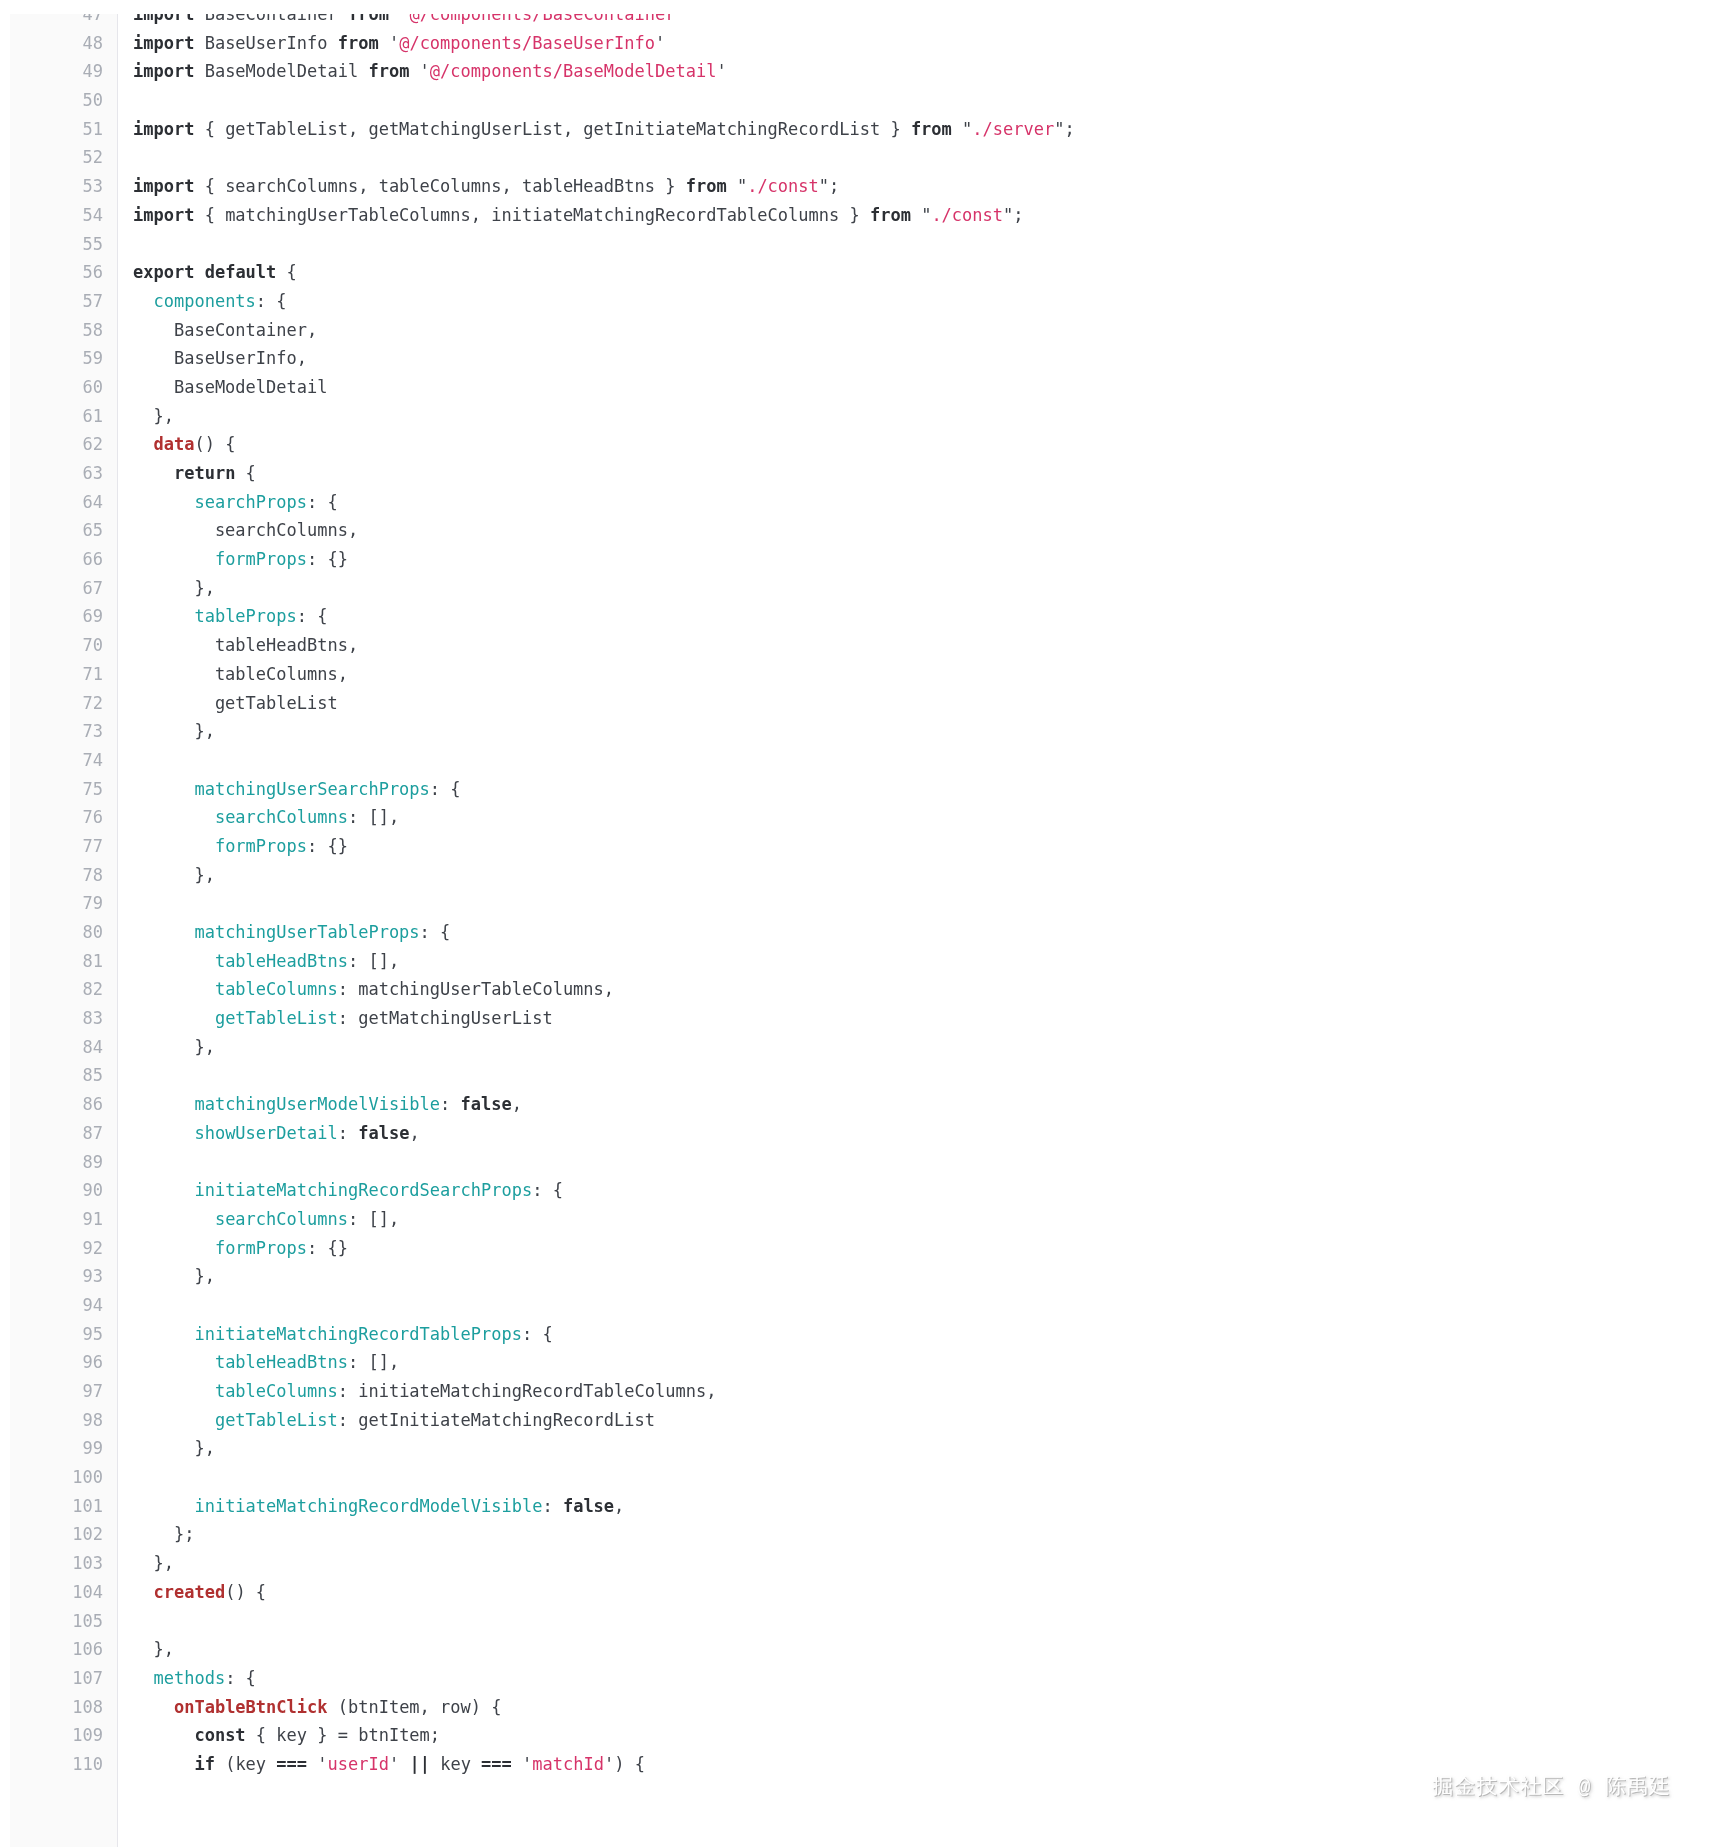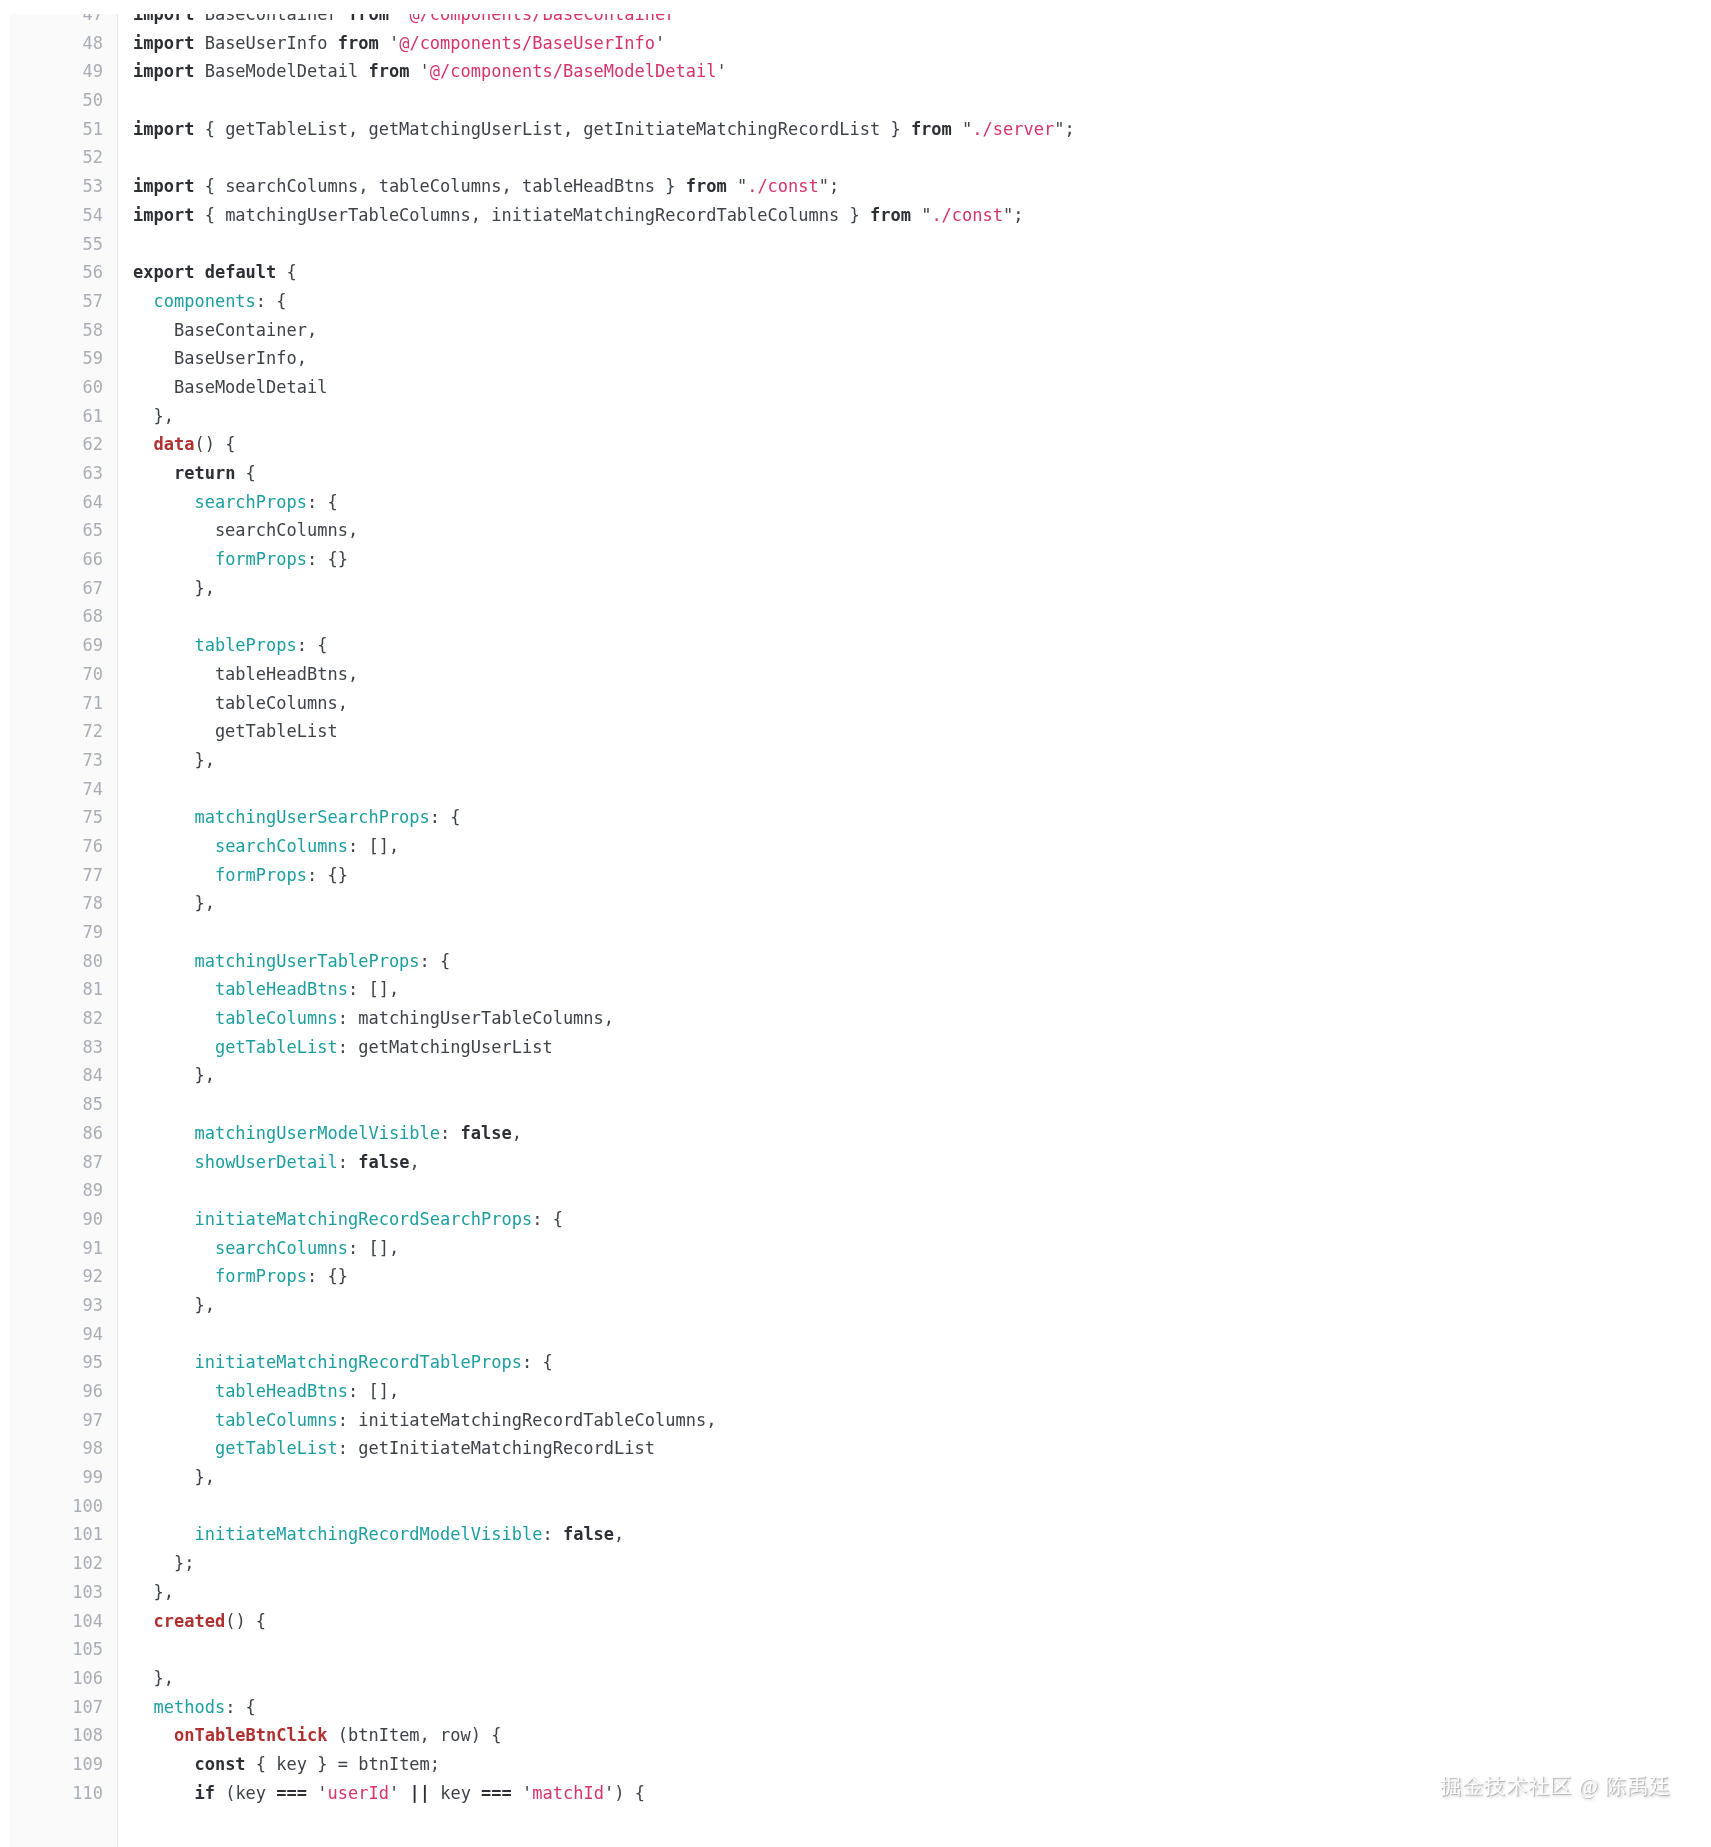--- a/index.html
+++ b/index.html
@@ -41,21 +41,21 @@
   .c-p{ color:var(--plain,#3e4249); }
   .c-k{ color:var(--keyword,#2c2f34); font-weight:bold;margin-top:20px; }
   .c-a{ color:var(--property,#1c9e9e); }
   .c-s{ color:var(--string,#d63369);text-align:right; }
   .c-f{ color:var(--function,#b03030); font-weight:bold;margin-top:16px; }
   .filler{ height:80px; }
   .watermark{
     position:absolute;
     top:1772px;
     right:40px;
-    font-family:Liberation Serif, serif;
+    font-family:Liberation Mono, monospace;
     font-size:21px;
     color:#ffffff;
     text-shadow:1px 1px 0 #b9b9b9, 2px 2px 3px rgba(150,150,150,0.55);
     letter-spacing:1px;
     white-space:nowrap;
   }
 </style>
 </head>
 <body>
 
@@ -74,21 +74,20 @@
     <div class="line"><span class="gutter-cell">58</span><span class="code-cell"><span class="c-p">    BaseContainer,</span></span></div>
     <div class="line"><span class="gutter-cell">59</span><span class="code-cell"><span class="c-p">    BaseUserInfo,</span></span></div>
     <div class="line"><span class="gutter-cell">60</span><span class="code-cell"><span class="c-p">    BaseModelDetail</span></span></div>
     <div class="line"><span class="gutter-cell">61</span><span class="code-cell"><span class="c-p">  },</span></span></div>
     <div class="line"><span class="gutter-cell">62</span><span class="code-cell"><span class="c-p">  </span><span class="c-f">data</span><span class="c-p">() {</span></span></div>
     <div class="line"><span class="gutter-cell">63</span><span class="code-cell"><span class="c-p">    </span><span class="c-k">return</span><span class="c-p"> {</span></span></div>
     <div class="line"><span class="gutter-cell">64</span><span class="code-cell"><span class="c-p">      </span><span class="c-a">searchProps</span><span class="c-p">: {</span></span></div>
     <div class="line"><span class="gutter-cell">65</span><span class="code-cell"><span class="c-p">        searchColumns,</span></span></div>
     <div class="line"><span class="gutter-cell">66</span><span class="code-cell"><span class="c-p">        </span><span class="c-a">formProps</span><span class="c-p">: {}</span></span></div>
     <div class="line"><span class="gutter-cell">67</span><span class="code-cell"><span class="c-p">      },</span></span></div>
-    <div class="line"><span class="gutter-cell">68</span><span class="code-cell"></span></div>
     <div class="line"><span class="gutter-cell">69</span><span class="code-cell"><span class="c-p">      </span><span class="c-a">tableProps</span><span class="c-p">: {</span></span></div>
     <div class="line"><span class="gutter-cell">70</span><span class="code-cell"><span class="c-p">        tableHeadBtns,</span></span></div>
     <div class="line"><span class="gutter-cell">71</span><span class="code-cell"><span class="c-p">        tableColumns,</span></span></div>
     <div class="line"><span class="gutter-cell">72</span><span class="code-cell"><span class="c-p">        getTableList</span></span></div>
     <div class="line"><span class="gutter-cell">73</span><span class="code-cell"><span class="c-p">      },</span></span></div>
     <div class="line"><span class="gutter-cell">74</span><span class="code-cell"></span></div>
     <div class="line"><span class="gutter-cell">75</span><span class="code-cell"><span class="c-p">      </span><span class="c-a">matchingUserSearchProps</span><span class="c-p">: {</span></span></div>
     <div class="line"><span class="gutter-cell">76</span><span class="code-cell"><span class="c-p">        </span><span class="c-a">searchColumns</span><span class="c-p">: [],</span></span></div>
     <div class="line"><span class="gutter-cell">77</span><span class="code-cell"><span class="c-p">        </span><span class="c-a">formProps</span><span class="c-p">: {}</span></span></div>
     <div class="line"><span class="gutter-cell">78</span><span class="code-cell"><span class="c-p">      },</span></span></div>

